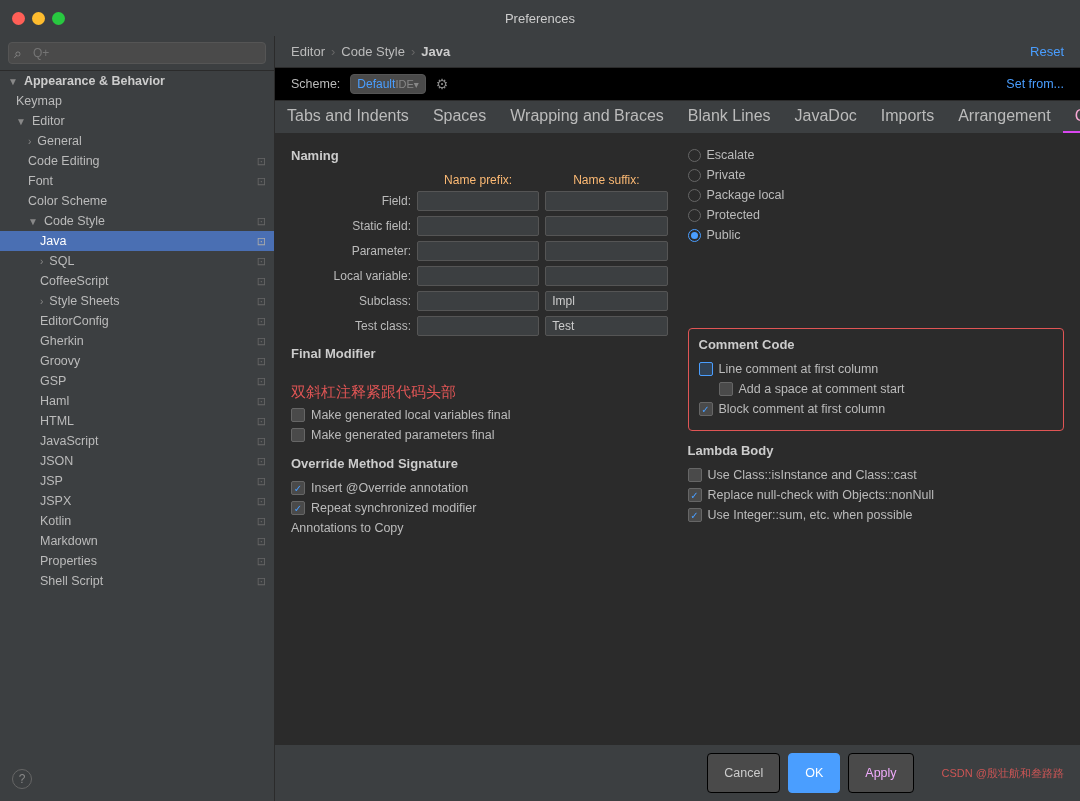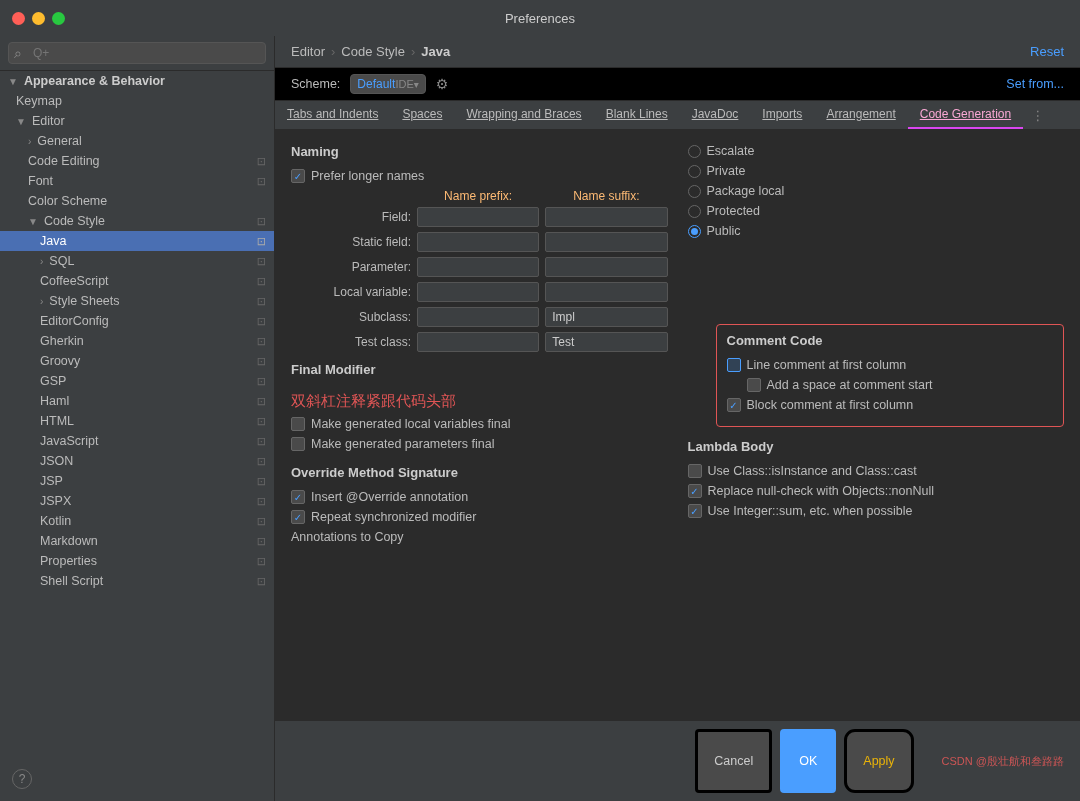--- a/index.html
+++ b/index.html
@@ -204,24 +204,23 @@
       align-items: center;
       background: #3c3f41;
       border-bottom: 1px solid #2b2b2b;
       flex-shrink: 0;
       overflow: hidden;
     }
     .tab {
       padding: 6px 12px;
       cursor: pointer;
       color: #bbb;
-      font-size: 12px;
+      font-size: 16px;
       white-space: nowrap;
       border-bottom: 2px solid transparent;
-      text-decoration: underline;
     }
     .tab.active {
       color: #f9a8d4;
       border-bottom: 2px solid #d946ef;
     }
     .tab-more {
       padding: 6px 8px;
       cursor: pointer;
       color: #888;
     }
@@ -347,63 +346,62 @@
       border-radius: 50%;
       background: #4a9eff;
     }
 
     
     .comment-code-box {
       border: 1.5px solid #e05555;
       border-radius: 4px;
       padding: 8px 10px;
       background: #2b2b2b;
-      margin-left: 28px;
     }
 
     
     .final-modifier-section {
       margin-top: 10px;
     }
 
     
     .override-section {
       margin-top: 14px;
     }
 
     
     .cn-annotation {
       color: #e05555;
       font-size: 15px;
       font-weight: 500;
       margin-bottom: 6px;
-      margin-top: 15px;
+      margin-top: 22px;
     }
 
     
     .bottom-bar {
       display: flex;
       justify-content: flex-end;
       align-items: center;
       padding: 8px 16px;
       background: #3c3f41;
       border-top: 1px solid #2b2b2b;
       gap: 8px;
       flex-shrink: 0;
     }
     .btn-cancel, .btn-ok, .btn-apply {
-      padding: 22px 16px;
+      padding: 12px 16px;
       border-radius: 4px;
-      border: 3px solid #000000;
+      border: 1px solid #000000;
       cursor: pointer;
       font-size: 12.5px;
     }
     .btn-cancel { background: #4a4a4a; color: #ccc; }
     .btn-ok { background: #4a9eff; color: #fff; border-color: #4a9eff; }
-    .btn-apply { background: #4a4a4a; color: #eab308; border-radius: 11px; }
+    .btn-apply { background: #4a4a4a; color: #f0abfc; }
 
     
     .watermark {
       position: fixed;
       bottom: 12px;
       right: 90px;
       color: #e05555;
       font-size: 12px;
       pointer-events: none;
       z-index: 10;
@@ -595,24 +593,20 @@
       <div class="tab active">Code Generation</div>
       <div class="tab-more">⋮</div>
     </div>
 
     <div class="content-scroll">
       <div class="two-col">
 
         <div>
 
           <div class="section-title">Naming</div>
-          <div class="checkbox-row">
-            <div class="cb checked"></div>
-            <span>Prefer longer names</span>
-          </div>
 
           <div class="naming-header-row">
             <div></div>
             <div class="col-label">Name prefix:</div>
             <div class="col-label">Name suffix:</div>
           </div>
 
           <div class="naming-row">
             <div class="naming-row-label">Field:</div>
             <input class="naming-input" type="text" value="" style="">

